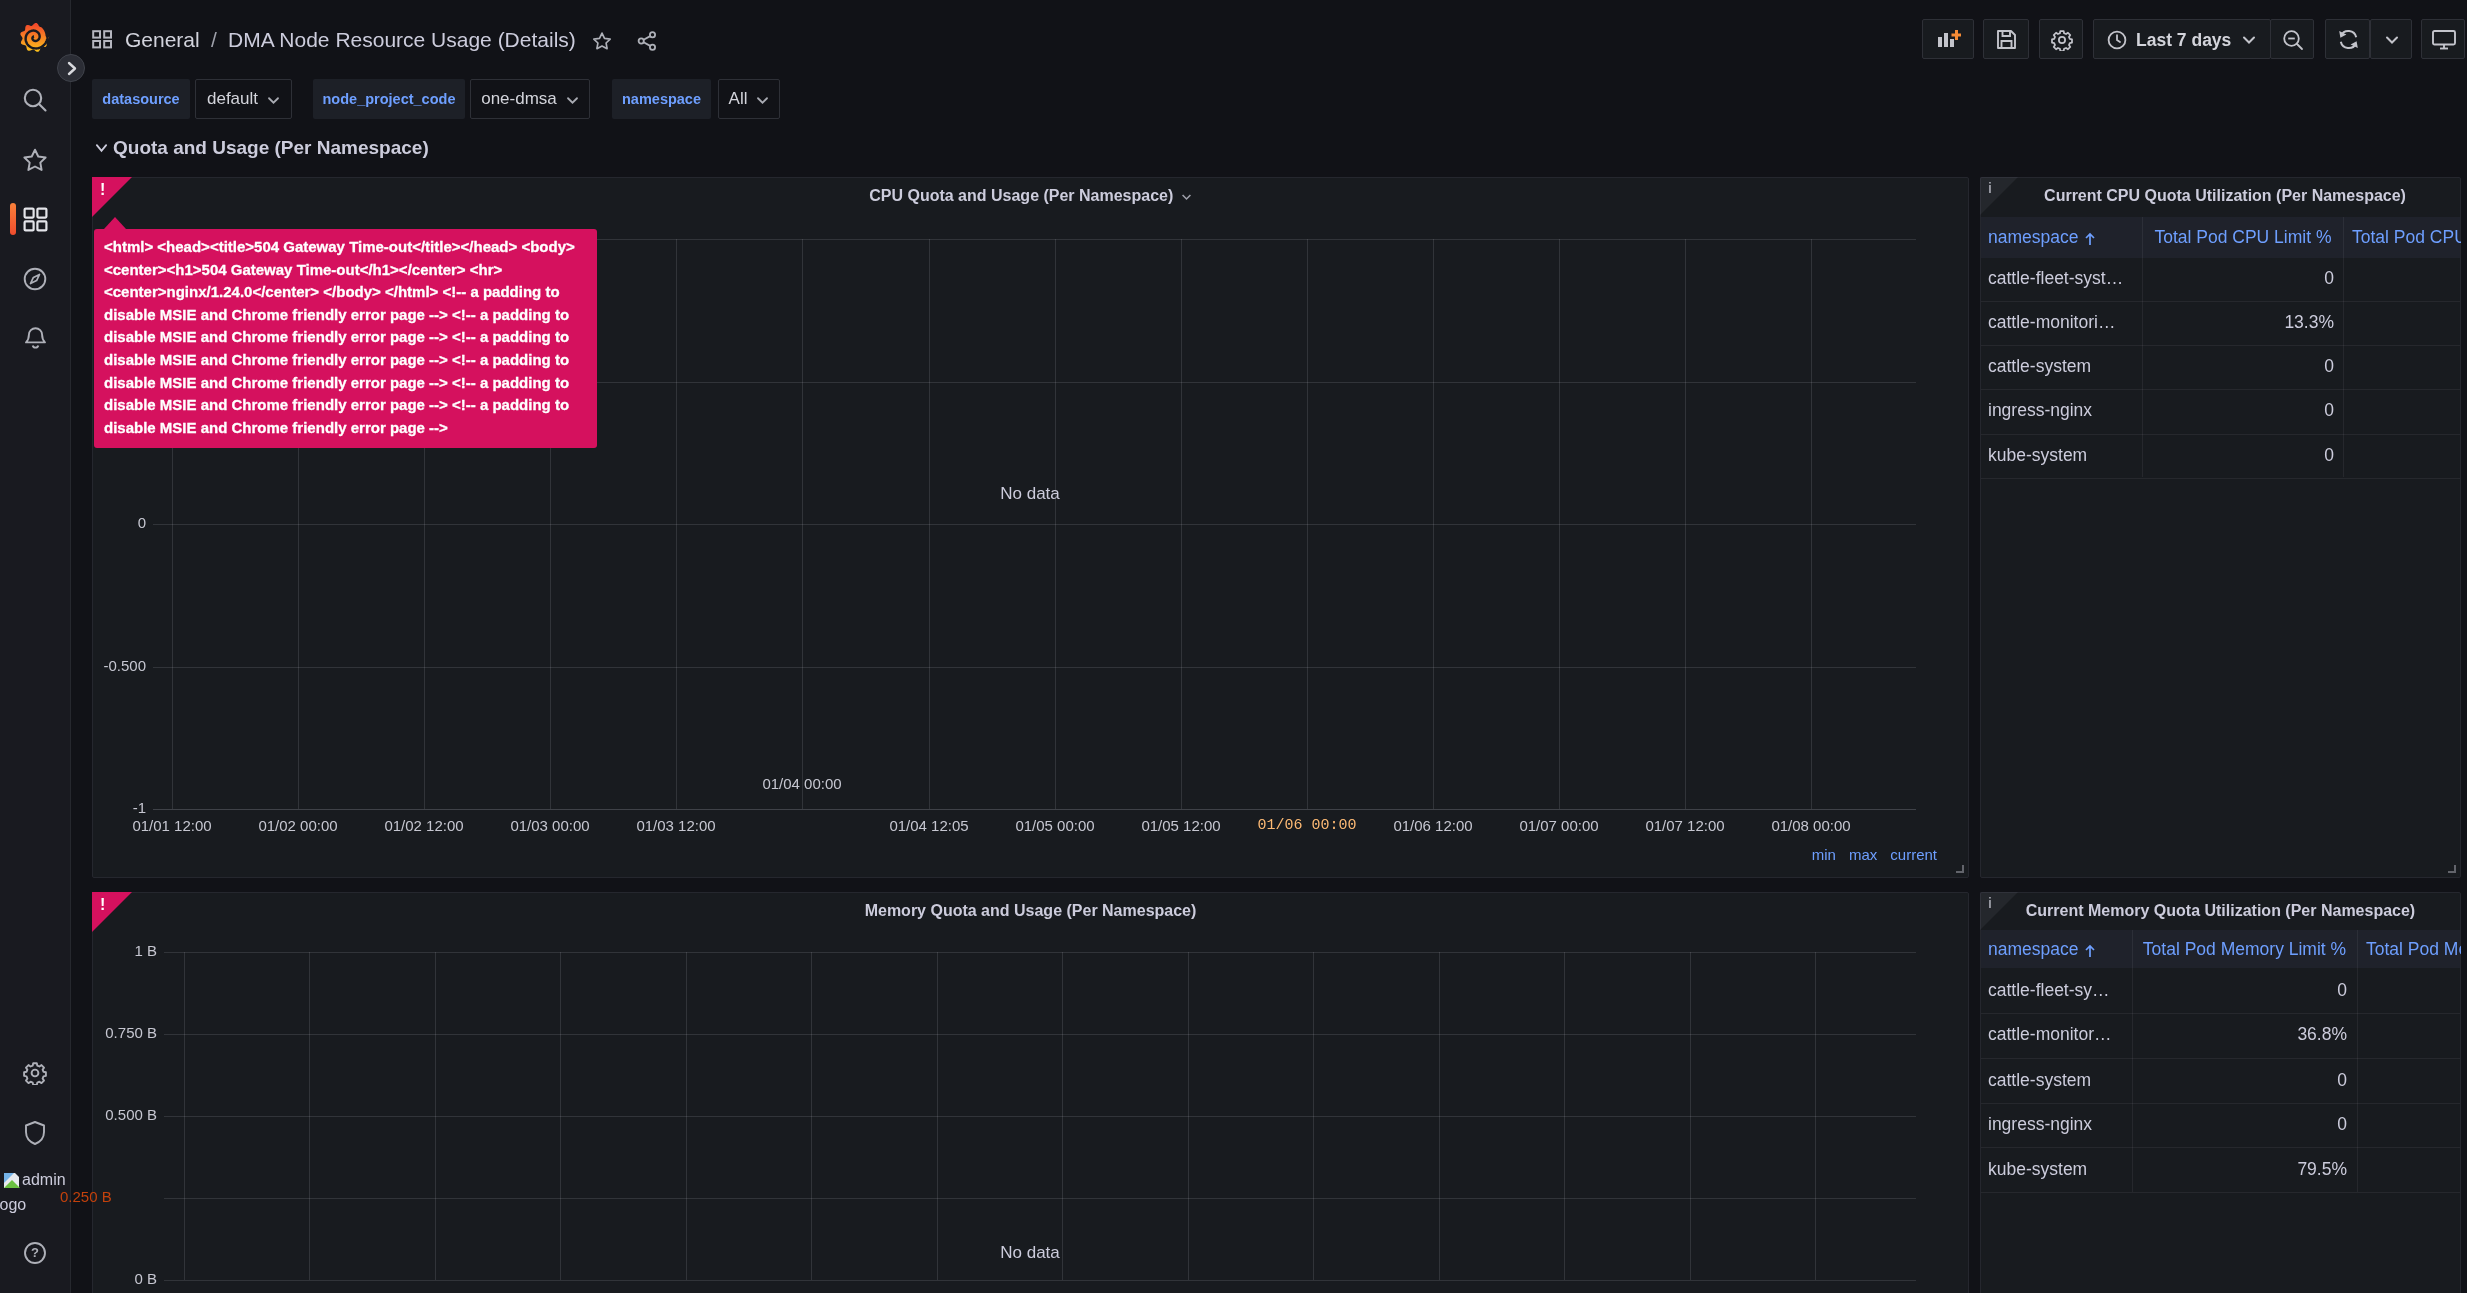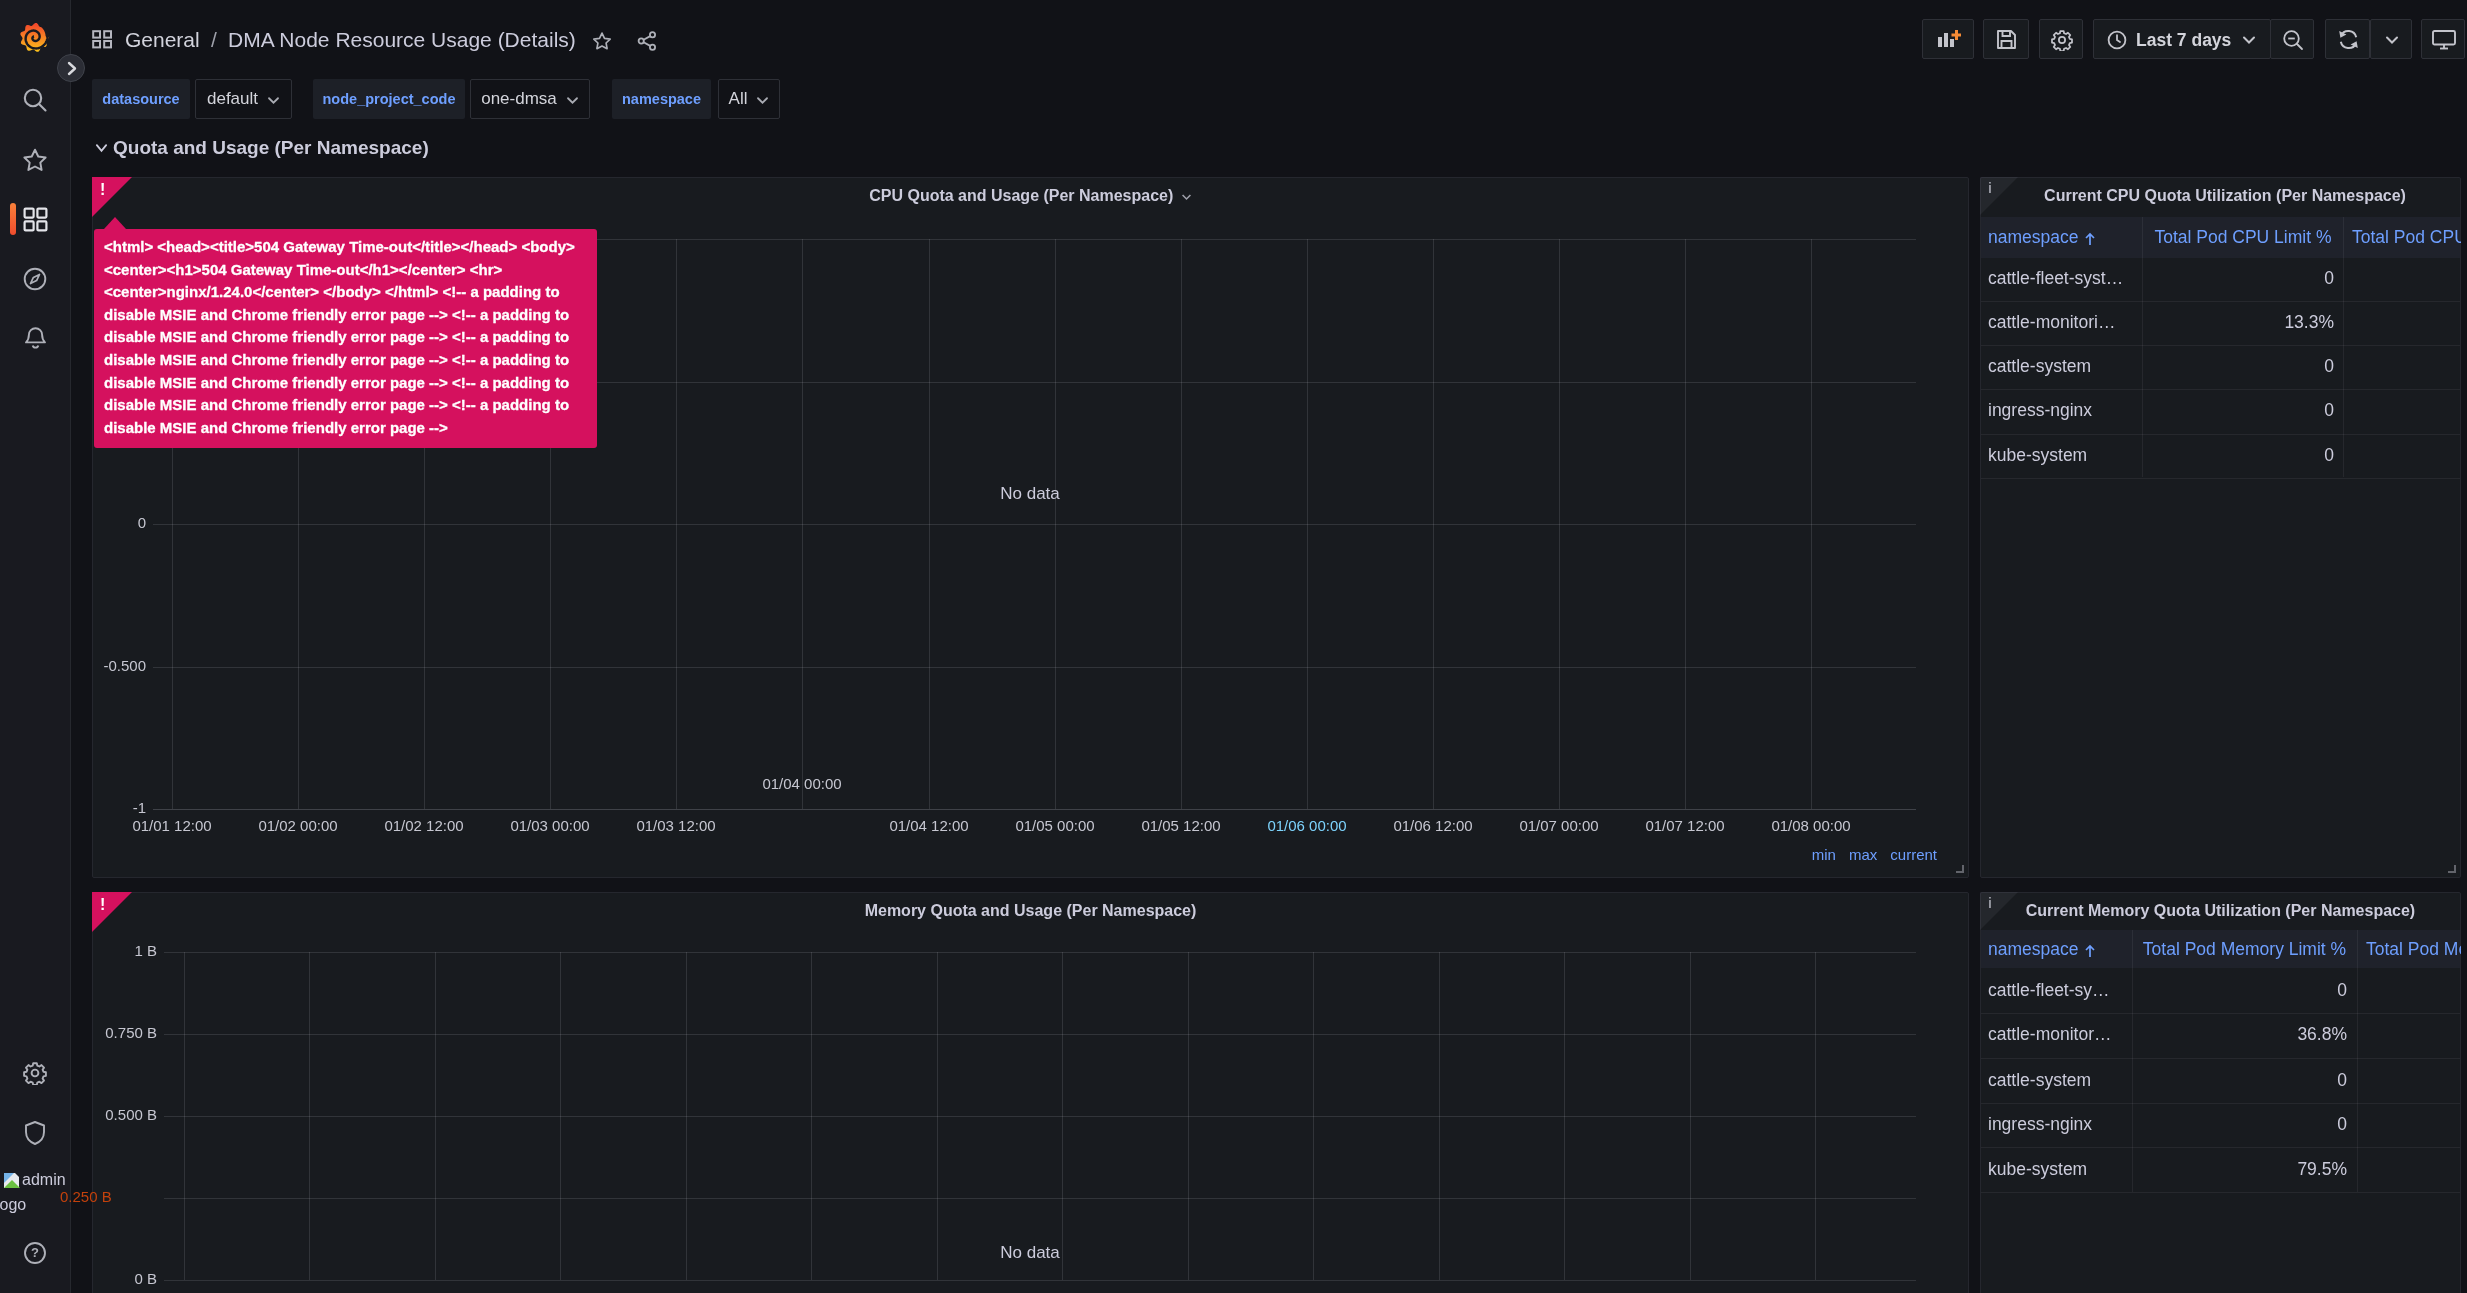--- a/index.html
+++ b/index.html
@@ -192,24 +192,24 @@
 <div style="position:absolute;left:1811px;top:239px;width:1px;height:570px;background:rgba(204,204,220,0.14);"></div>
 <div style="position:absolute;left:60px;top:514px;width:86px;height:20px;color:#c6c7d1;font-size:15px;text-align:right;">0</div>
 <div style="position:absolute;left:60px;top:656.5px;width:86px;height:20px;color:#c6c7d1;font-size:15px;text-align:right;">-0.500</div>
 <div style="position:absolute;left:60px;top:799px;width:86px;height:20px;color:#c6c7d1;font-size:15px;text-align:right;">-1</div>
 <div style="position:absolute;left:117px;top:817px;width:110px;height:20px;color:#c6c7d1;font-size:15px;text-align:center;">01/01 12:00</div>
 <div style="position:absolute;left:243px;top:817px;width:110px;height:20px;color:#c6c7d1;font-size:15px;text-align:center;">01/02 00:00</div>
 <div style="position:absolute;left:369px;top:817px;width:110px;height:20px;color:#c6c7d1;font-size:15px;text-align:center;">01/02 12:00</div>
 <div style="position:absolute;left:495px;top:817px;width:110px;height:20px;color:#c6c7d1;font-size:15px;text-align:center;">01/03 00:00</div>
 <div style="position:absolute;left:621px;top:817px;width:110px;height:20px;color:#c6c7d1;font-size:15px;text-align:center;">01/03 12:00</div>
 <div style="position:absolute;left:747px;top:775px;width:110px;height:20px;color:#c6c7d1;font-size:15px;text-align:center;">01/04 00:00</div>
-<div style="position:absolute;left:874px;top:817px;width:110px;height:20px;color:#c6c7d1;font-size:15px;text-align:center;">01/04 12:00</div>
+<div style="position:absolute;left:874px;top:817px;width:110px;height:20px;color:#c6c7d1;font-size:15px;text-align:center;">01/04 12:05</div>
 <div style="position:absolute;left:1000px;top:817px;width:110px;height:20px;color:#c6c7d1;font-size:15px;text-align:center;">01/05 00:00</div>
 <div style="position:absolute;left:1126px;top:817px;width:110px;height:20px;color:#c6c7d1;font-size:15px;text-align:center;">01/05 12:00</div>
-<div style="position:absolute;left:1252px;top:817px;width:110px;height:20px;color:#7dd3fc;font-size:15px;text-align:center;">01/06 00:00</div>
+<div style="position:absolute;left:1252px;top:817px;width:110px;height:20px;color:#fdba74;font-size:15px;text-align:center;font-family:Liberation Mono, monospace;">01/06 00:00</div>
 <div style="position:absolute;left:1378px;top:817px;width:110px;height:20px;color:#c6c7d1;font-size:15px;text-align:center;">01/06 12:00</div>
 <div style="position:absolute;left:1504px;top:817px;width:110px;height:20px;color:#c6c7d1;font-size:15px;text-align:center;">01/07 00:00</div>
 <div style="position:absolute;left:1630px;top:817px;width:110px;height:20px;color:#c6c7d1;font-size:15px;text-align:center;">01/07 12:00</div>
 <div style="position:absolute;left:1756px;top:817px;width:110px;height:20px;color:#c6c7d1;font-size:15px;text-align:center;">01/08 00:00</div>
 <div style="position:absolute;left:980px;top:484px;width:100px;height:22px;color:#ccccdc;font-size:17px;text-align:center;">No data</div>
 <div style="position:absolute;left:1787px;top:846px;width:150px;height:20px;color:#6e9fff;font-size:15px;text-align:right;"><span style="margin-right:13px">min</span><span style="margin-right:13px">max</span><span>current</span></div>
 <div style="position:absolute;left:1956px;top:865px;width:8px;height:8px;border-right:2px solid #62646b;border-bottom:2px solid #62646b;"></div>
 <div style="position:absolute;left:92px;top:177px;width:0px;height:0px;border-top:40px solid #d5115e;border-right:40px solid transparent;"></div>
     <div style="position:absolute;left:100px;top:181px;width:20px;height:20px;color:#fff;font-size:16px;font-weight:700;">!</div>
 <div style="position:absolute;left:104px;top:217px;width:22px;height:12px;border-left:11px solid transparent;border-right:11px solid transparent;border-bottom:12px solid #d5115e;"></div>

